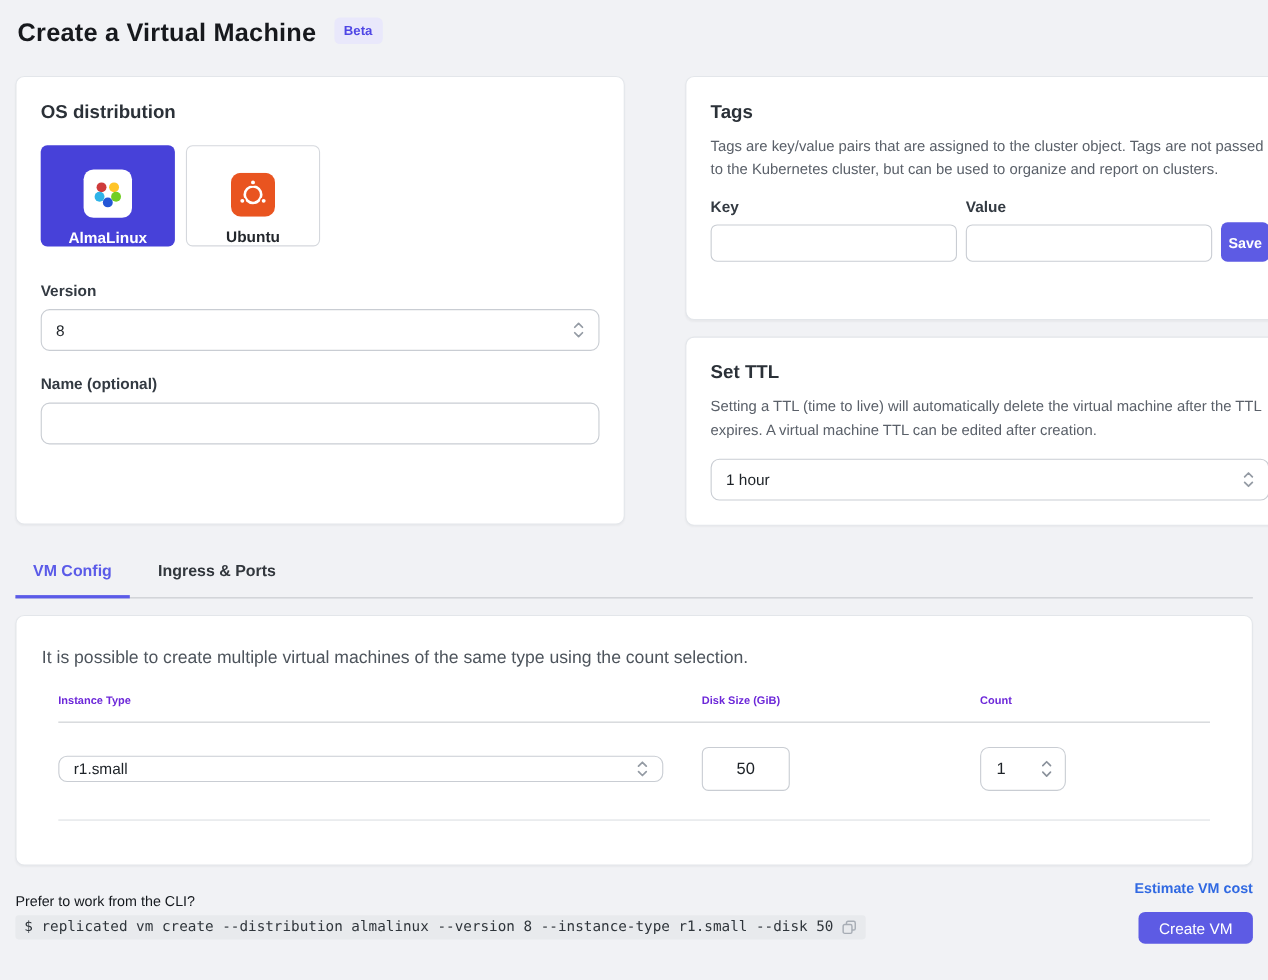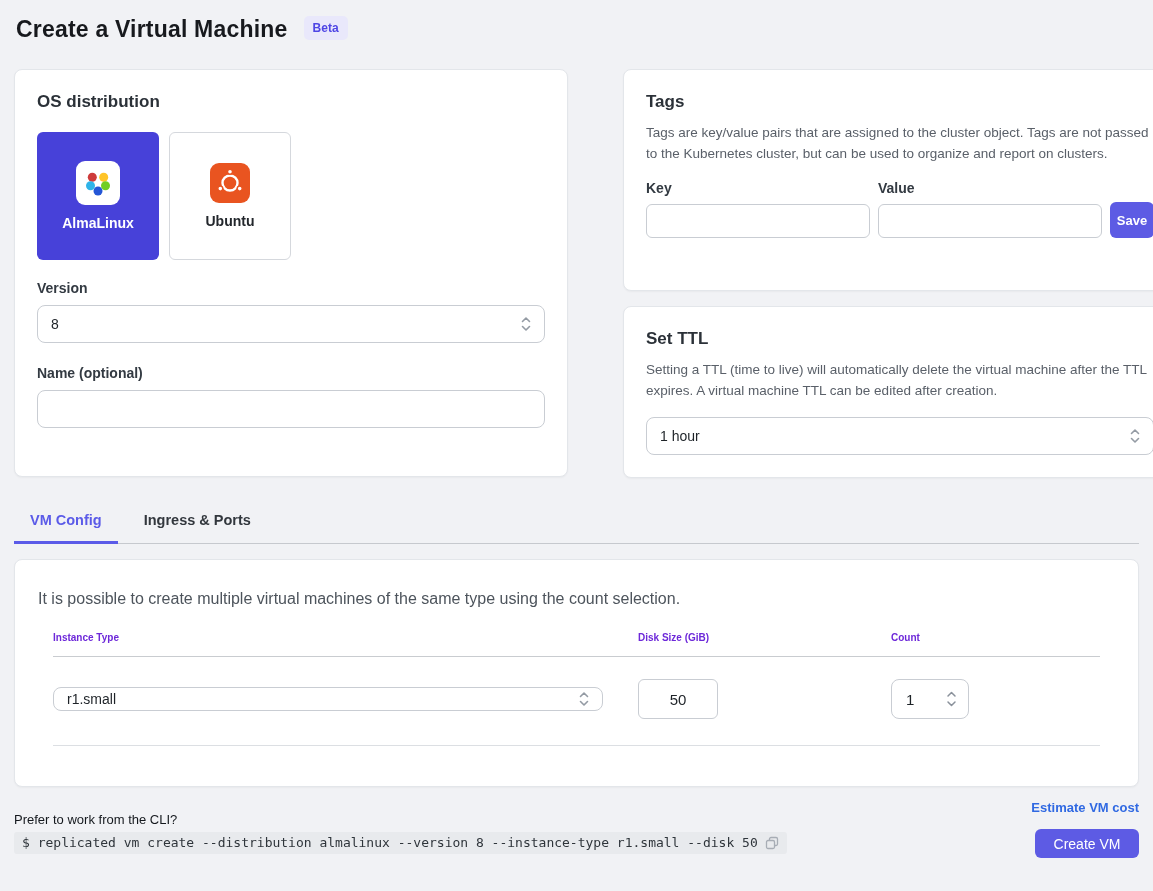--- a/index.html
+++ b/index.html
@@ -36,31 +36,31 @@
   .sel {
     position:relative; display:flex; align-items:center;
     height:38px; border:1px solid #C9CDD3; border-radius:8px; background:#fff;
     font-size:14px; color:#1E2328; padding:0 34px 0 13px; cursor:pointer;
   }
   .sel .chev { position:absolute; right:11px; top:50%; transform:translateY(-50%); display:flex; }
   
   .os-card { flex:0 0 554px; height:408px; padding:22px; }
   .tiles { display:flex; gap:10px; margin-top:20px; }
   .tile {
-    width:122px; height:128px; border-radius:6px; display:flex; flex-direction:column;
-    align-items:center; justify-content:center; cursor:pointer;
+    width:122px; height:92px; border-radius:6px; display:flex; flex-direction:column;
+    align-items:center; justify-content:flex-end; cursor:pointer;
   }
   .tile--selected { background:#4741D9; }
   .tile--plain { background:#fff; border:1px solid #D5D8DD; }
   .tile-label { margin-top:10px; font-size:14px; font-weight:700; }
   .tile--selected .tile-label { color:#fff; }
   .tile--plain .tile-label { color:#23272C; }
   .logo-chip { width:44px; height:44px; background:#fff; border-radius:9px;
     display:flex; align-items:center; justify-content:center; }
-  .os-field { margin-top:20px; }
+  .os-field { margin-top:32px; }
   .os-field .sel, .os-field .txt-input { margin-top:9px; }
   
   .right-col { flex:1; display:flex; flex-direction:column; gap:15px;padding-left:40px; }
   .tags-card { height:222px; padding:22px; }
   .tags-form { display:flex; align-items:flex-end; gap:8px; margin-top:16px; }
   .tag-col { width:224px; }
   .tag-col .txt-input { height:34px; margin-top:8px; border-radius:6px; }
   .save-btn {
     width:44px; height:36px; background:#5D5BE4; color:#fff; border:none;
     border-radius:6px; font-family:"Liberation Sans",sans-serif; font-size:13px;

